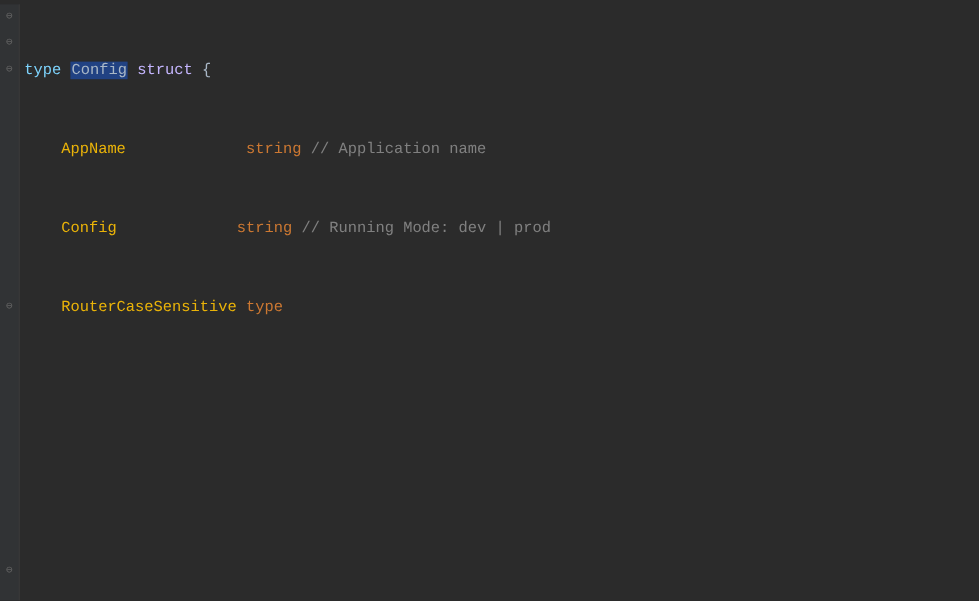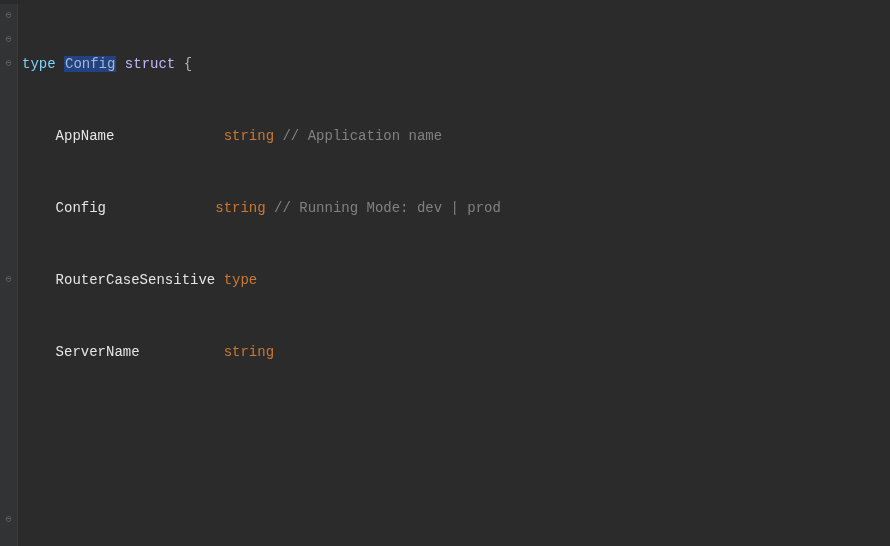--- a/index.html
+++ b/index.html
@@ -38,21 +38,21 @@
     flex: 1;
     padding-left: 4px;
     white-space: pre;
     color: #a9b7c6;
   }
   .line { height: 24px; }
   .c-comment { color: #808080; }
   .c-keyword { color: #7dd3fc; }
   .c-typename { color: #a9b7c6; }
   .c-struct { color: #c4b5fd; }
-  .c-field { color: #e5e5e5; }
+  .c-field { color: #eab308; }
   .c-builtin { color: #cc7832; font-family: Liberation Mono, monospace; }
   .c-punct { color: #a9b7c6; }
   .caret-highlight {
     background-color: #214283;
     padding: 0 1px;
   }
   .c-ident-hl { color: #a9b7c6; }
 </style>
 </head>
 <body>
@@ -81,21 +81,20 @@
     <div class="gutter-mark"></div>
     <div class="gutter-mark"></div>
     <div class="gutter-mark">⊖</div>
   </div>
 
   <div class="code">
     <div class="line"><span class="c-keyword">type </span><span class="caret-highlight c-typename">Config</span><span class="c-struct"> struct </span><span class="c-punct">{</span></div>
     <div class="line"><span>    </span><span class="c-field">AppName</span><span>             </span><span class="c-builtin">string</span><span class="c-comment"> // Application name</span></div>
     <div class="line"><span>    </span><span class="c-field">Config</span><span>             </span><span class="c-builtin">string</span><span class="c-comment"> // Running Mode: dev | prod</span></div>
     <div class="line"><span>    </span><span class="c-field">RouterCaseSensitive</span><span> </span><span class="c-builtin">type</span></div>
-    <div class="line"><span>    </span><span class="c-field">ServerName</span><span>          </span><span class="c-builtin">string</span></div>
     
     
     
     
     
     
     
     
     
     

